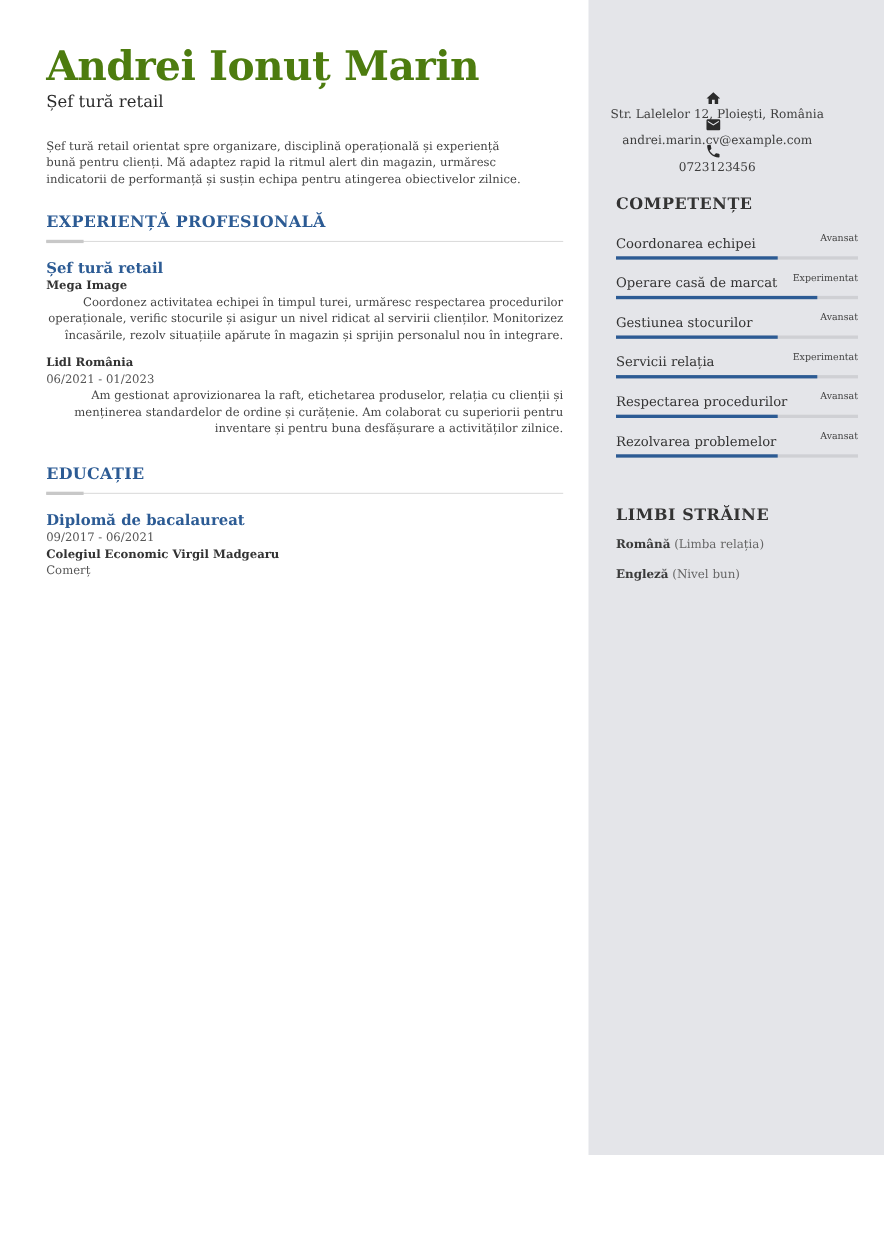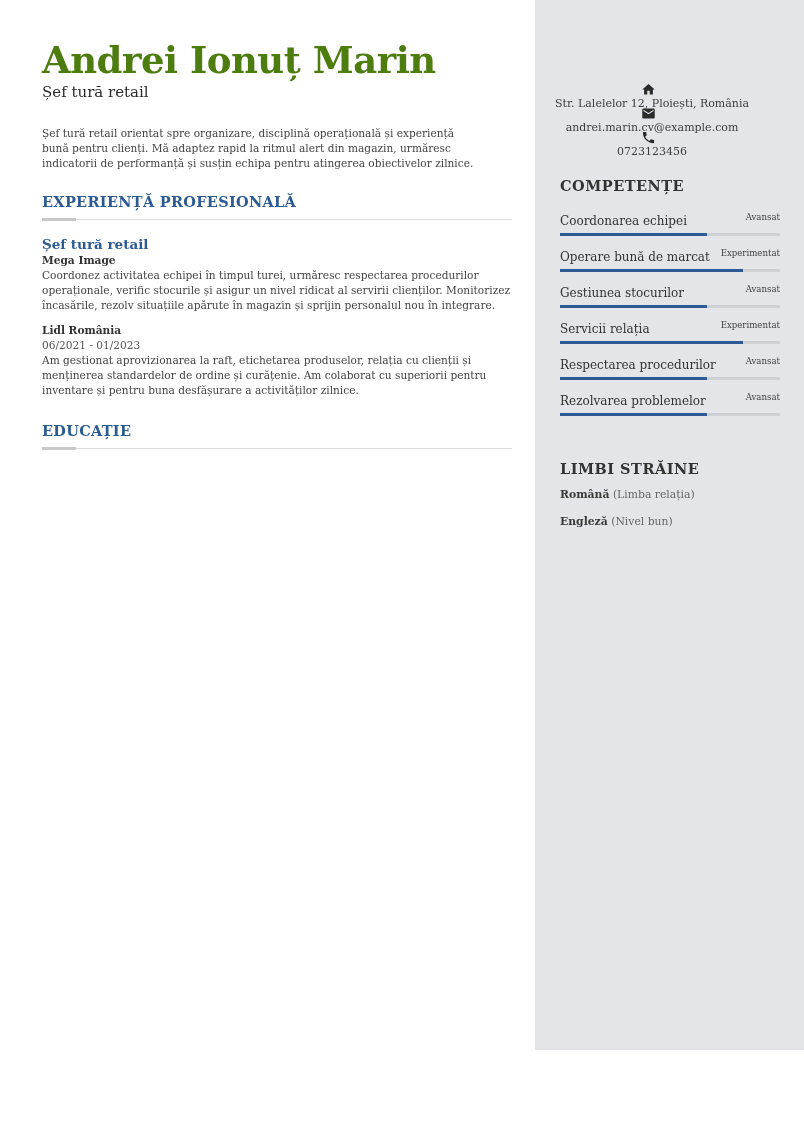--- a/index.html
+++ b/index.html
@@ -22,21 +22,21 @@
     font-size: 14.5px; font-weight: bold; color: #2c5b94; margin-top: 20px;
     letter-spacing: 0.3px; line-height: 20px;
   }
   .section-rule { position: relative; height: 3px; margin-top: 6px; width: 470px; }
   .section-rule .full { position: absolute; left: 0; top: 1px; width: 100%; height: 1px; background: #dcdcdc; }
   .section-rule .accent { position: absolute; left: 0; top: 0; width: 34px; height: 3px; background: #c8c8c8; }
   .entry { margin-top: 14px; }
   .entry-title { font-size: 13.5px; font-weight: bold; color: #2c5b94; line-height: 18px; }
   .entry-org { font-size: 10.6px; font-weight: bold; color: #333; line-height: 15px; }
   .entry-date { font-size: 10.6px; color: #555; line-height: 15px; }
-  .entry-desc { font-size: 10.6px; line-height: 15px; color: #444; width: 470px; }
+  .entry-desc { font-size: 10.6px; line-height: 15px; color: #444; width: 470px; text-align: right; }
   .entry-field { font-size: 10.6px; color: #555; line-height: 15px; }
 
   .contact { position: absolute; left: 555px; top: 82px; }
   .contact-row { display: flex; align-items: center; height: 24px; font-size: 11px; color: #3d3d3d; flex-direction: column; }
   .contact-row .icon { width: 16px; height: 16px; margin-right: 7px; display: flex; align-items: center; justify-content: center; }
   .contact-row svg { width: 15px; height: 15px; fill: #2b2b2b; }
 
   .side-title { font-size: 14.5px; font-weight: bold; color: #333; letter-spacing: 0.5px; line-height: 20px; }
   .skills { position: absolute; left: 560px; top: 176px; width: 220px; }
   .skill { position: relative; height: 36px; }
@@ -79,20 +79,26 @@
     <div class="entry-date">06/2021 - 01/2023</div>
     <div class="entry-desc">Am gestionat aprovizionarea la raft, etichetarea produselor, relația cu clienții și menținerea standardelor de ordine și curățenie. Am colaborat cu superiorii pentru inventare și pentru buna desfășurare a activităților zilnice.</div>
   </div>
 
   <div class="section-title" style="margin-top:23px">EDUCAȚIE</div>
   <div class="section-rule">
       <div class="full"></div>
       <div class="accent"></div>
     </div>
 
+  <div class="entry">
+    <div class="entry-title">Diplomă de bacalaureat</div>
+    <div class="entry-date">09/2017 - 06/2021</div>
+    <div class="entry-org">Colegiul Economic Virgil Madgearu</div>
+    <div class="entry-field">Comerț</div>
+  </div>
 </div>
 
 <div class="contact">
   <div class="contact-row">
     <span class="icon">
       <svg viewBox="0 0 24 24">
           <path d="M10 20v-6h4v6h5v-8h3L12 3 2 12h3v8z"></path>
         </svg>
     </span>
     <span>Str. Lalelelor 12, Ploiești, România</span>
@@ -119,21 +125,21 @@
   <div class="side-title">COMPETENȚE</div>
   <div class="skill-list" style="margin-top:-20px">
     <div class="skill">
       <span class="skill-name">Coordonarea echipei</span>
       <span class="skill-level">Avansat</span>
       <div class="skill-bar">
           <div class="skill-fill" style="width:67%"></div>
         </div>
     </div>
     <div class="skill">
-      <span class="skill-name">Operare bună de marcat</span>
+      <span class="skill-name">Operare casă de marcat</span>
       <span class="skill-level">Experimentat</span>
       <div class="skill-bar">
           <div class="skill-fill" style="width:83%"></div>
         </div>
     </div>
     <div class="skill">
       <span class="skill-name">Gestiunea stocurilor</span>
       <span class="skill-level">Avansat</span>
       <div class="skill-bar">
           <div class="skill-fill" style="width:67%"></div>

